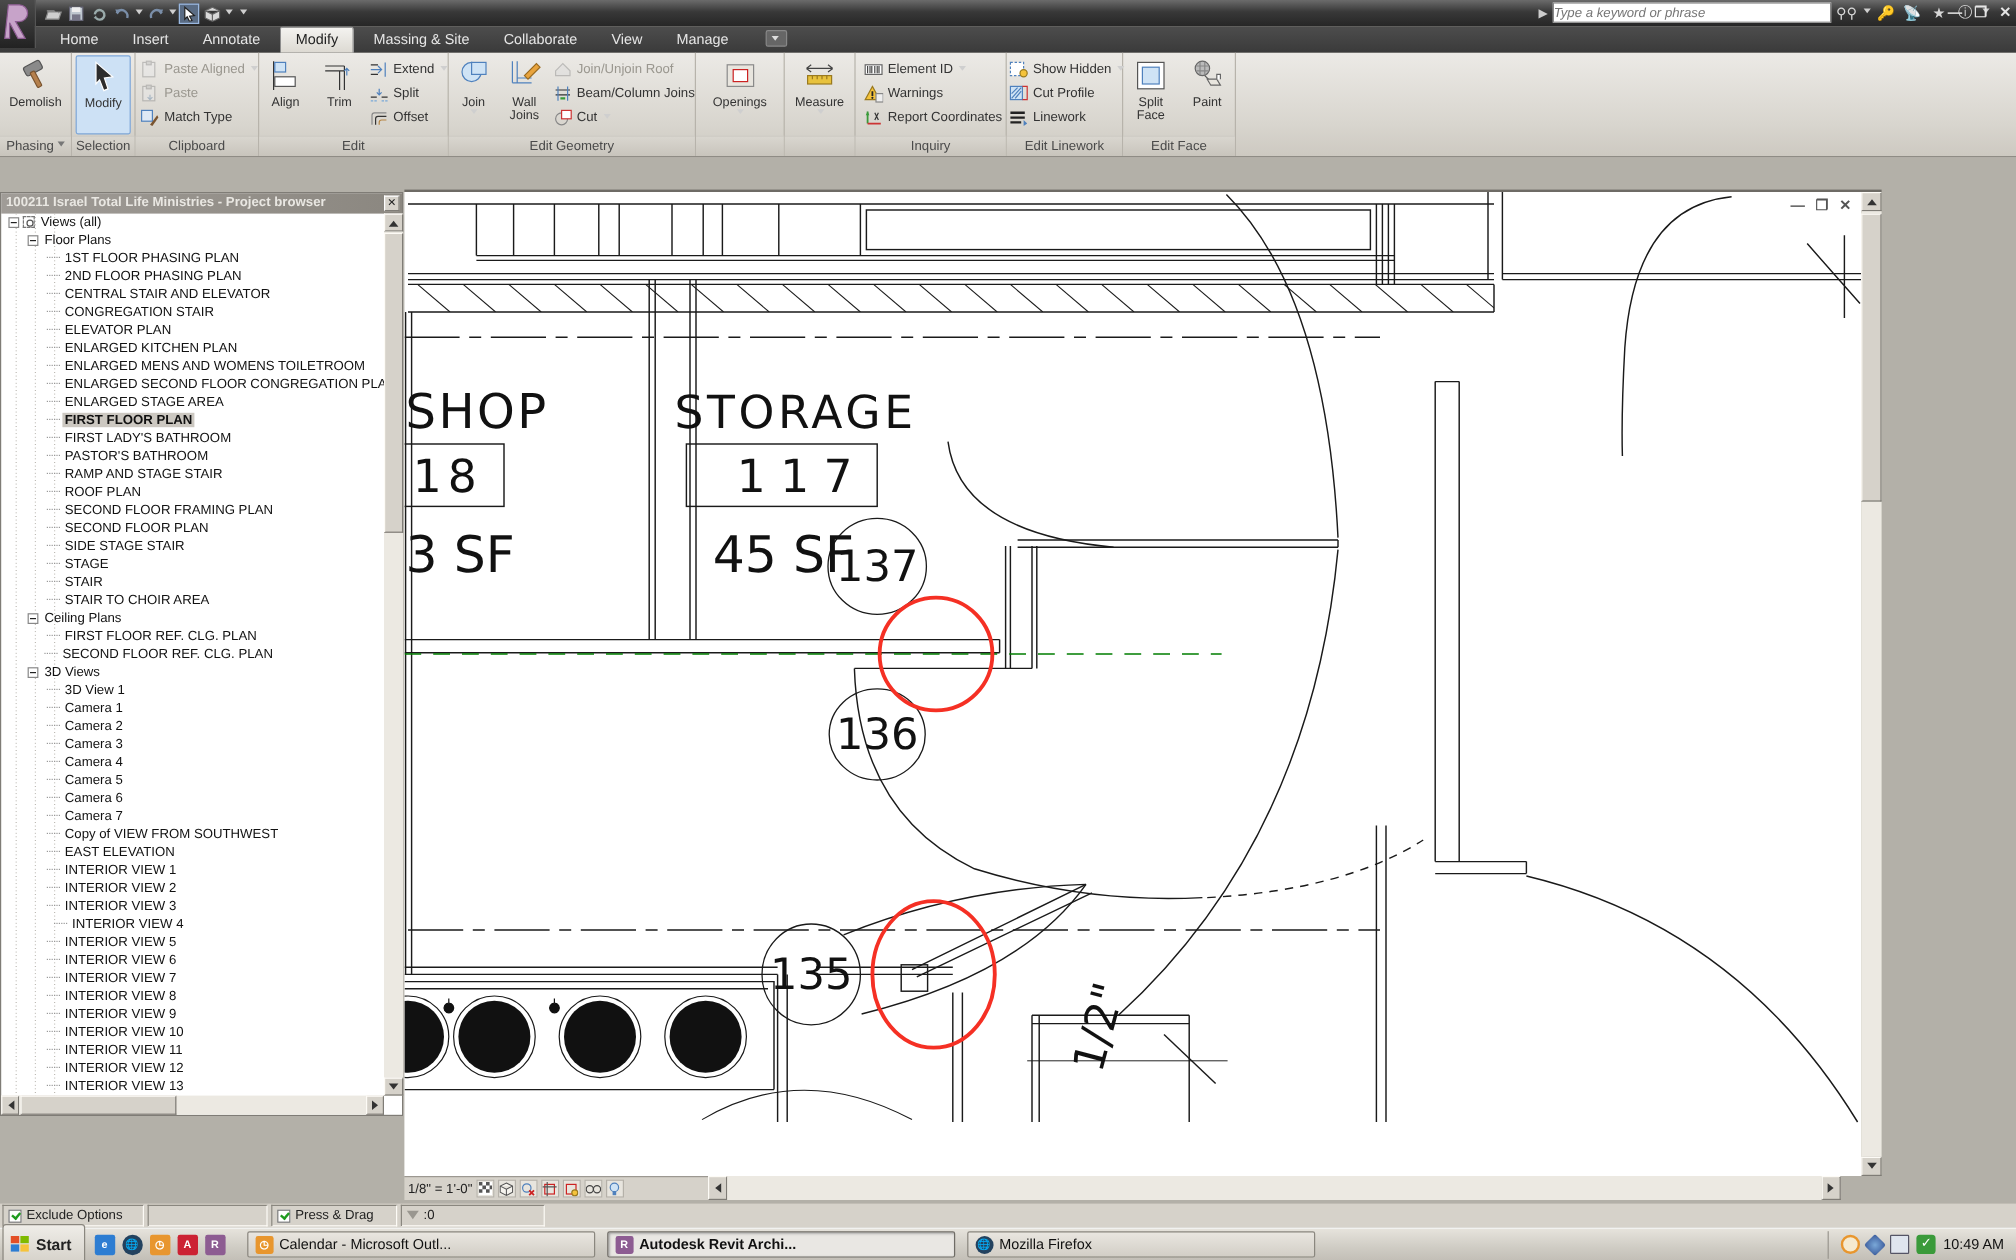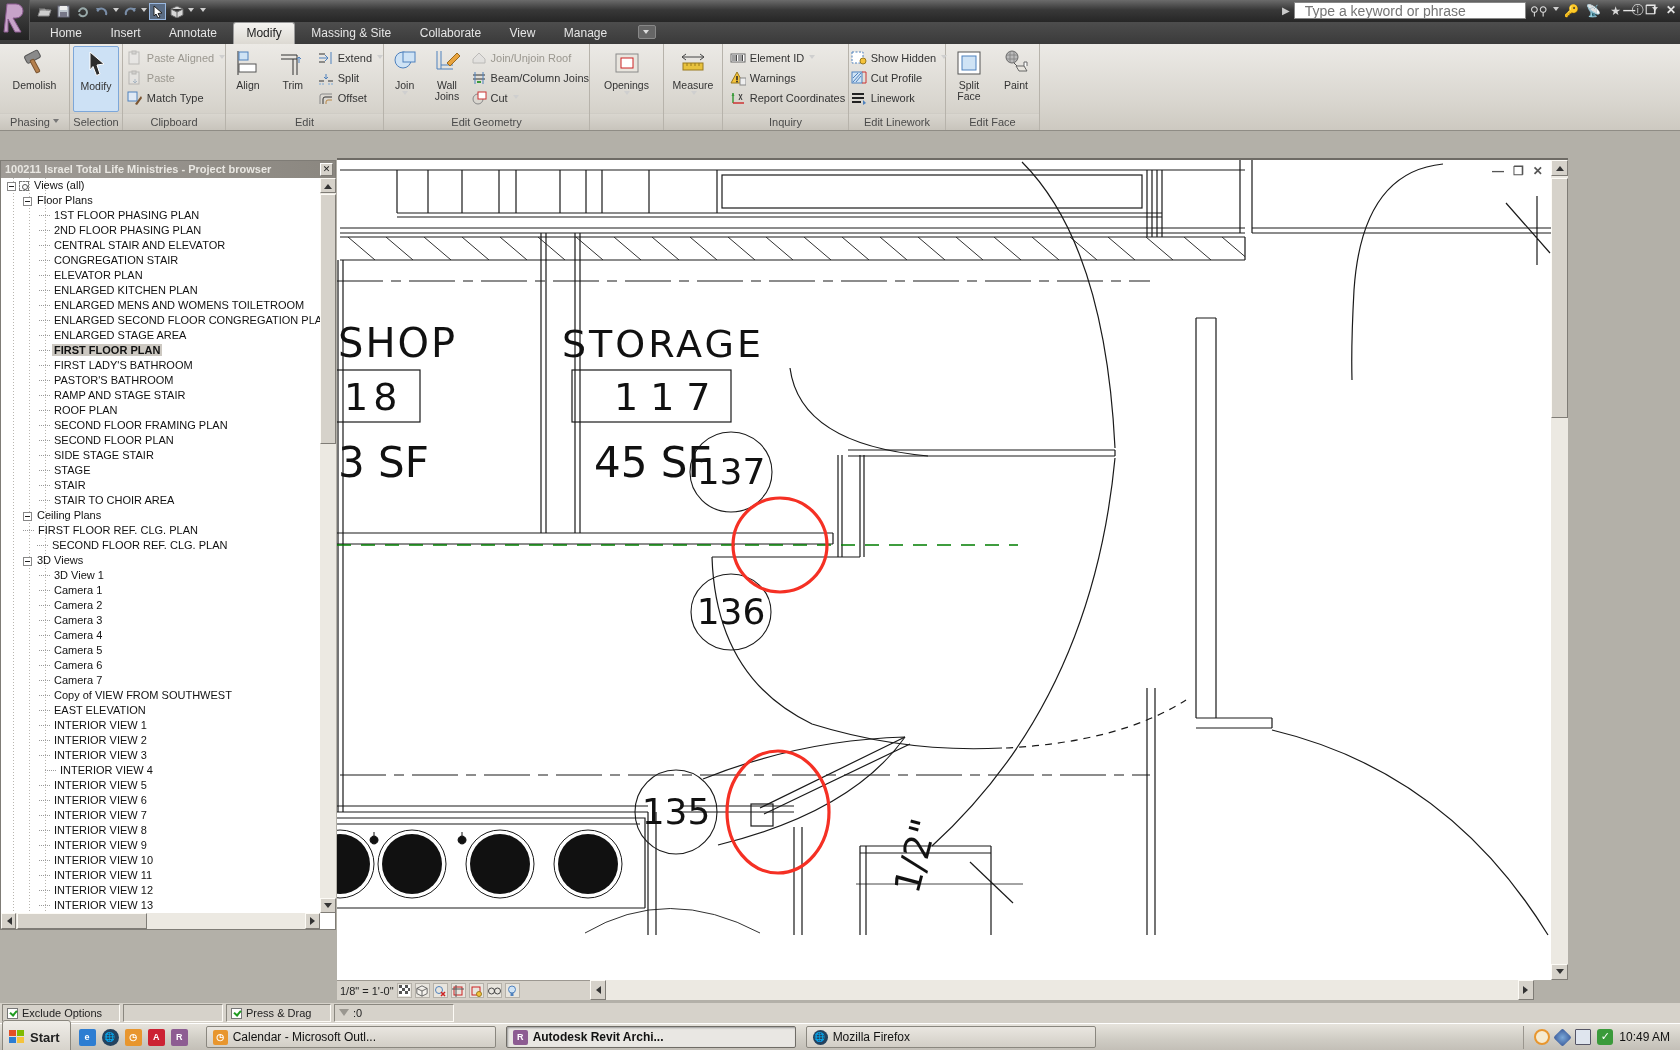--- a/index.html
+++ b/index.html
@@ -15,21 +15,21 @@
   #applogo svg{margin:2px 0 0 3px;}
   .qat{position:absolute;top:2px;height:18px;display:flex;align-items:center;gap:2px;}
   .qbtn{width:17px;height:17px;display:flex;align-items:center;justify-content:center;}
   .qbtn svg{display:block;}
   .qbtn.hl{border:1px solid #9ab8e0;background:#5a6c84;}
   .dd{display:inline-block;width:0;height:0;border:3px solid transparent;border-top:4px solid #cfcfcf;margin-left:1px;}
   #wintitle{position:absolute;left:260px;right:430px;top:3px;text-align:center;
     font-size:12px;font-weight:bold;color:#fff;white-space:nowrap;overflow:hidden;}
   #searchwrap{position:absolute;left:1282px;top:2px;display:flex;align-items:center;gap:4px;}
   #searchbox{width:232px;height:17px;border:1px solid #888;background:#fff;
-    color:#777;font-size:14px;padding:0 10px;font-family:"Liberation Sans",sans-serif;}
+    font-style:italic;color:#777;font-size:11px;padding:0 0;font-family:"Liberation Sans",sans-serif;}
   .tico{color:#d8d8d8;font-size:12px;width:18px;text-align:center;}
   #winbtns{position:absolute;right:4px;top:3px;display:flex;gap:10px;color:#e5e5e5;font-size:12px;font-weight:bold;}
   #winbtns span{cursor:default;}
 
   
   #tabrow{position:absolute;left:0;top:22px;width:1680px;height:22px;
     background:linear-gradient(#4d4d4d,#3a3a3a);}
   .rtab{display:inline-block;padding:3px 12px 4px 12px;font-size:12px;color:#e6e6e6;cursor:default;}
   .rtab.active{background:linear-gradient(#f4f3f0,#dcd9d2);color:#222;
     border-radius:3px 3px 0 0;border:1px solid #9a9a9a;border-bottom:none;}
@@ -220,21 +220,21 @@
     <span class="rtab">Massing &amp; Site</span>
     <span class="rtab">Collaborate</span>
     <span class="rtab">View</span>
     <span class="rtab">Manage</span>
     <span id="ribbonopt"></span>
   </div>
 </div>
 
 <div id="ribbon">
 
-  <div class="panel" style="width:70px">
+  <div class="panel" style="width:60px">
     <div class="pbody">
       <div class="bigbtn">
         <svg class="bicon" viewBox="0 0 28 28">
           <rect x="4" y="4" width="15" height="8" rx="2" fill="#8a8a8a" stroke="#555" transform="rotate(-28 11 8)"></rect>
           <rect x="12" y="10" width="4" height="14" rx="1" fill="#b5804d" stroke="#7a5430" transform="rotate(-28 14 17)"></rect>
         </svg>
         <span>Demolish</span>
       </div>
     </div>
     <div class="plabel"><span>Phasing</span><span class="launcher"></span></div>
@@ -721,21 +721,21 @@
         <div class="trow" style="padding-left: 38px;"><span class="stub"></span><span class="tlabel">PASTOR'S BATHROOM</span></div>
         <div class="trow" style="padding-left: 38px;"><span class="stub"></span><span class="tlabel">RAMP AND STAGE STAIR</span></div>
         <div class="trow" style="padding-left: 38px;"><span class="stub"></span><span class="tlabel">ROOF PLAN</span></div>
         <div class="trow" style="padding-left: 38px;"><span class="stub"></span><span class="tlabel">SECOND FLOOR FRAMING PLAN</span></div>
         <div class="trow" style="padding-left: 38px;"><span class="stub"></span><span class="tlabel">SECOND FLOOR PLAN</span></div>
         <div class="trow" style="padding-left: 38px;"><span class="stub"></span><span class="tlabel">SIDE STAGE STAIR</span></div>
         <div class="trow" style="padding-left: 38px;"><span class="stub"></span><span class="tlabel">STAGE</span></div>
         <div class="trow" style="padding-left: 38px;"><span class="stub"></span><span class="tlabel">STAIR</span></div>
         <div class="trow" style="padding-left: 38px;"><span class="stub"></span><span class="tlabel">STAIR TO CHOIR AREA</span></div>
         <div class="trow" style="padding-left: 22px;"><span class="exp"></span><span class="tlabel">Ceiling Plans</span></div>
-        <div class="trow" style="padding-left: 22px;"><span class="stub"></span><span class="tlabel">FIRST FLOOR REF. CLG. PLAN</span></div>
+        <div class="trow" style="padding-left: 38px;"><span class="stub"></span><span class="tlabel">FIRST FLOOR REF. CLG. PLAN</span></div>
         <div class="trow" style="padding-left: 36px;"><span class="stub"></span><span class="tlabel">SECOND FLOOR REF. CLG. PLAN</span></div>
         <div class="trow" style="padding-left: 22px;"><span class="exp"></span><span class="tlabel">3D Views</span></div>
         <div class="trow" style="padding-left: 38px;"><span class="stub"></span><span class="tlabel">3D View 1</span></div>
         <div class="trow" style="padding-left: 38px;"><span class="stub"></span><span class="tlabel">Camera 1</span></div>
         <div class="trow" style="padding-left: 38px;"><span class="stub"></span><span class="tlabel">Camera 2</span></div>
         <div class="trow" style="padding-left: 38px;"><span class="stub"></span><span class="tlabel">Camera 3</span></div>
         <div class="trow" style="padding-left: 38px;"><span class="stub"></span><span class="tlabel">Camera 4</span></div>
         <div class="trow" style="padding-left: 38px;"><span class="stub"></span><span class="tlabel">Camera 5</span></div>
         <div class="trow" style="padding-left: 38px;"><span class="stub"></span><span class="tlabel">Camera 6</span></div>
         <div class="trow" style="padding-left: 38px;"><span class="stub"></span><span class="tlabel">Camera 7</span></div>

